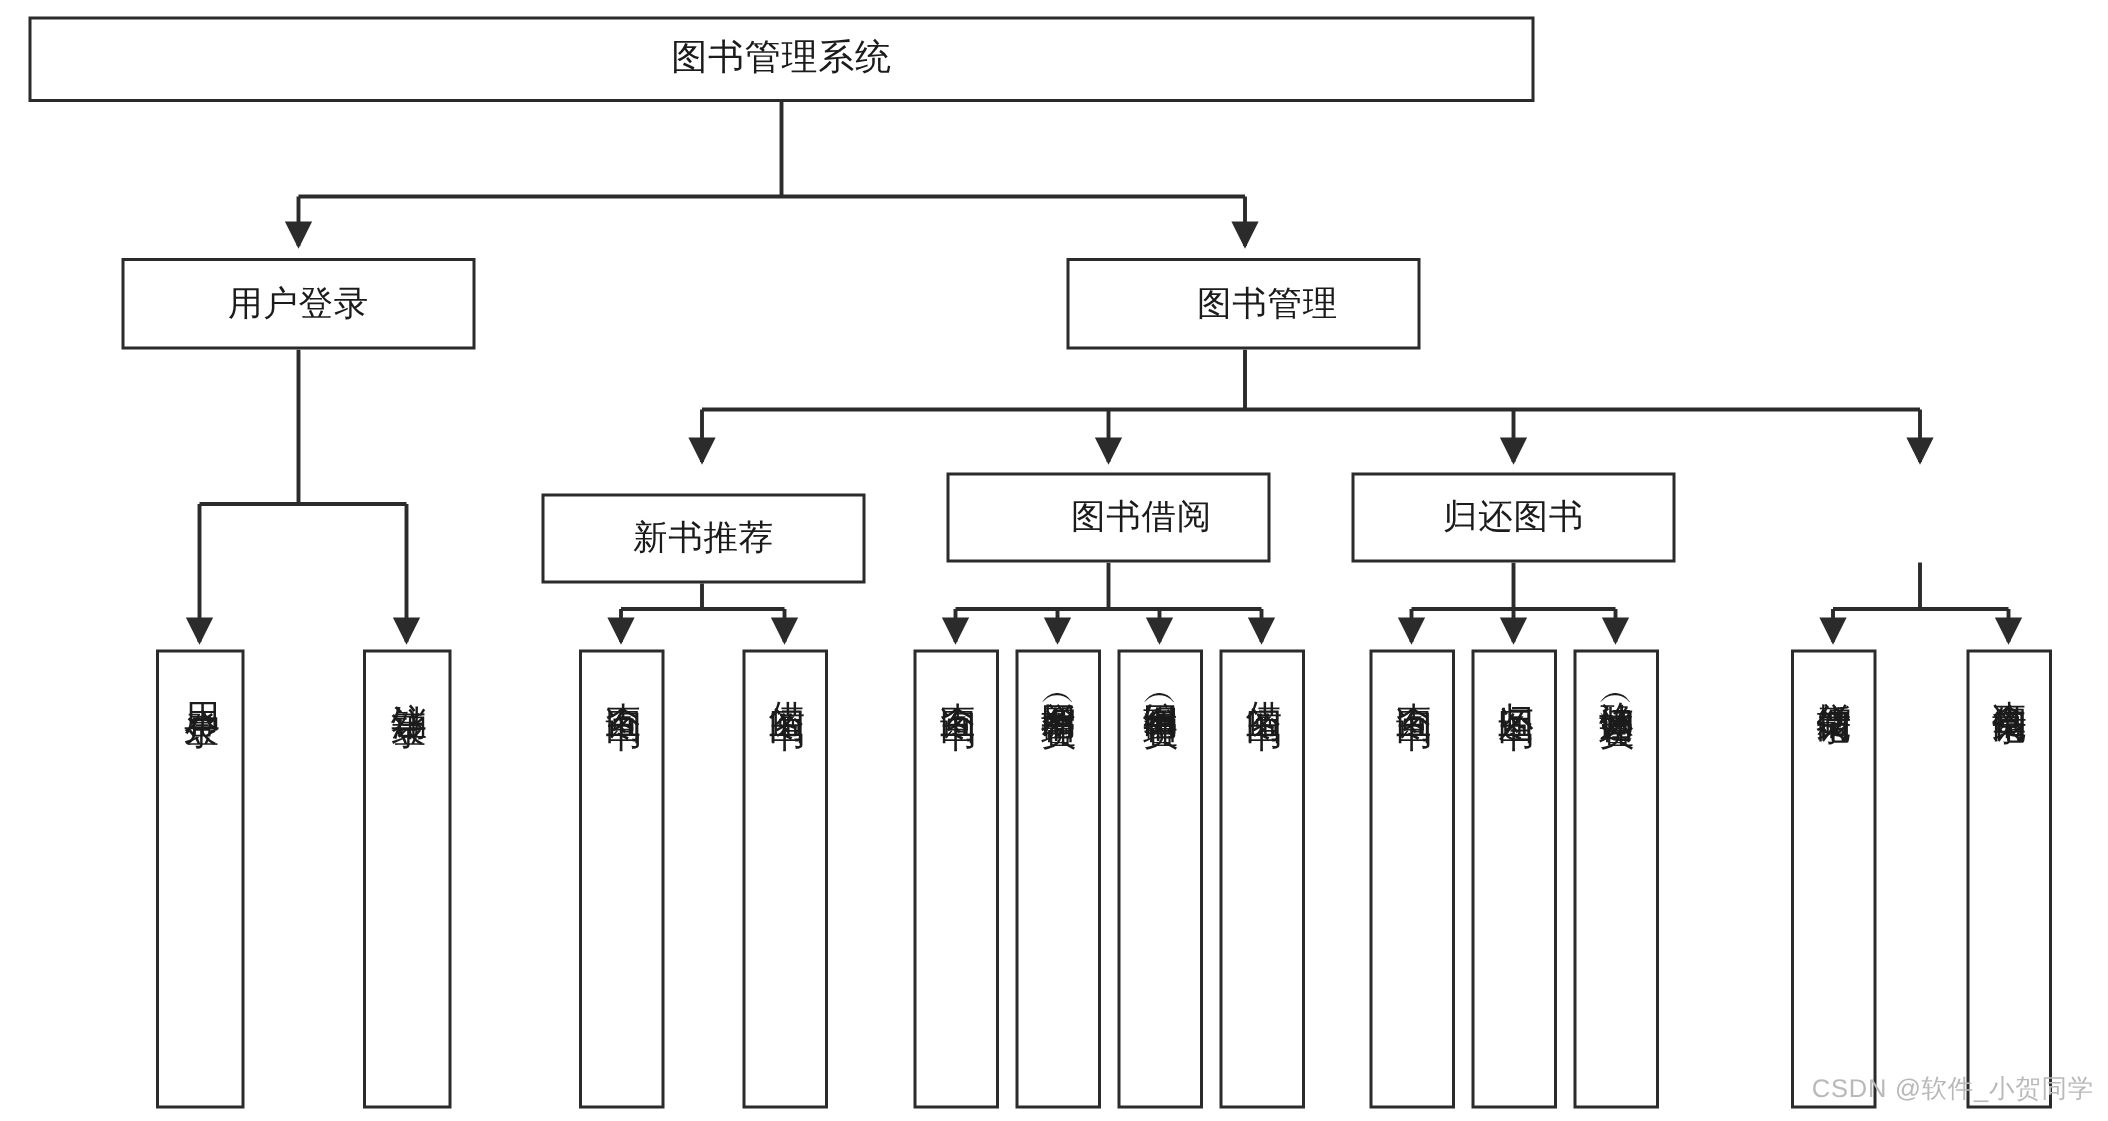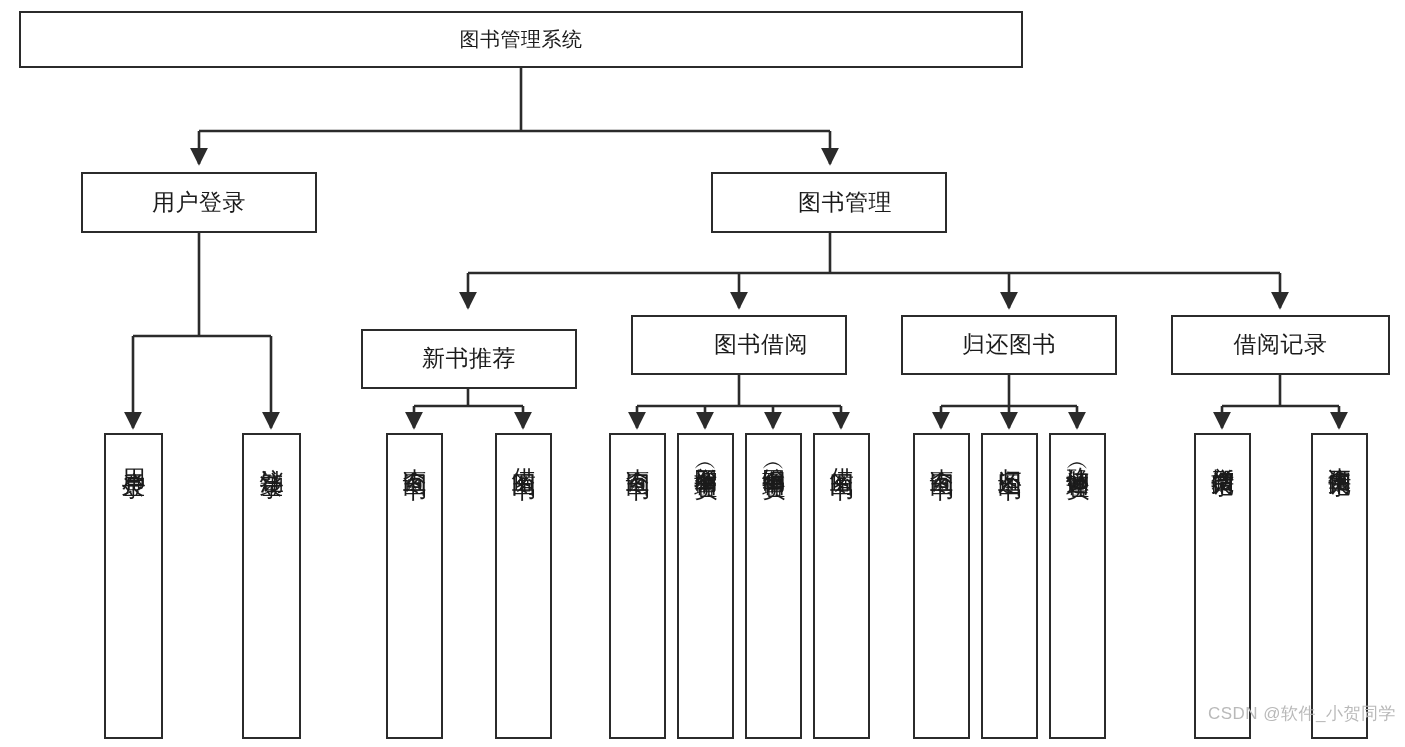--- a/index.html
+++ b/index.html
@@ -41,21 +41,21 @@
     display: block;
     text-align: center;
     line-height: 1.18;
     letter-spacing: 0.5px;
     white-space: pre;
   }
   .node.horizontal .node-label {
     font-size: 23px;
   }
   .node.root .node-label {
-    font-size: 20px;
+    font-size: 24px;
   }
   .node.vertical {
     align-items: flex-start;
     justify-content: center;
     padding-top: 14px;
   }
   .node.vertical .node-label {
     writing-mode: vertical-rl;
     text-orientation: upright;
     font-size: 24px;
@@ -63,21 +63,21 @@
     letter-spacing: 3px;
     white-space: pre;
   }
   .node.vertical.tall-text .node-label {
     font-size: 23px;
     letter-spacing: 1.5px;
   }
   #watermark {
     position: absolute;
     right: 9px;
-    bottom: 22px;
+    bottom: 10px;
     font-size: 17px;
     color: #b9b9b9;
     letter-spacing: 0.5px;
     user-select: none;
     white-space: nowrap;
   }
 </style>
 </head>
 <body>
 
@@ -146,23 +146,20 @@
 
   <div class="node horizontal" style="left:361px; top:329px; width:216px; height:60px;">
     <span class="node-label">新书推荐</span>
   </div>
   <div class="node horizontal" style="left:631px; top:315px; width:216px; height:60px;padding-left:44px;">
     <span class="node-label">图书借阅</span>
   </div>
   <div class="node horizontal" style="left:901px; top:315px; width:216px; height:60px;">
     <span class="node-label">归还图书</span>
   </div>
-  <div class="node horizontal" style="left:1171px; top:315px; width:219px; height:60px;">
-    <span class="node-label">借阅记录</span>
-  </div>
 
   <div class="node vertical" style="left:104px; top:433px; width:59px; height:306px;">
     <span class="node-label">用户登录</span>
   </div>
   <div class="node vertical" style="left:242px; top:433px; width:59px; height:306px;">
     <span class="node-label">注销登录</span>
   </div>
 
   <div class="node vertical" style="left:386px; top:433px; width:57px; height:306px;">
     <span class="node-label">查询图书</span>

